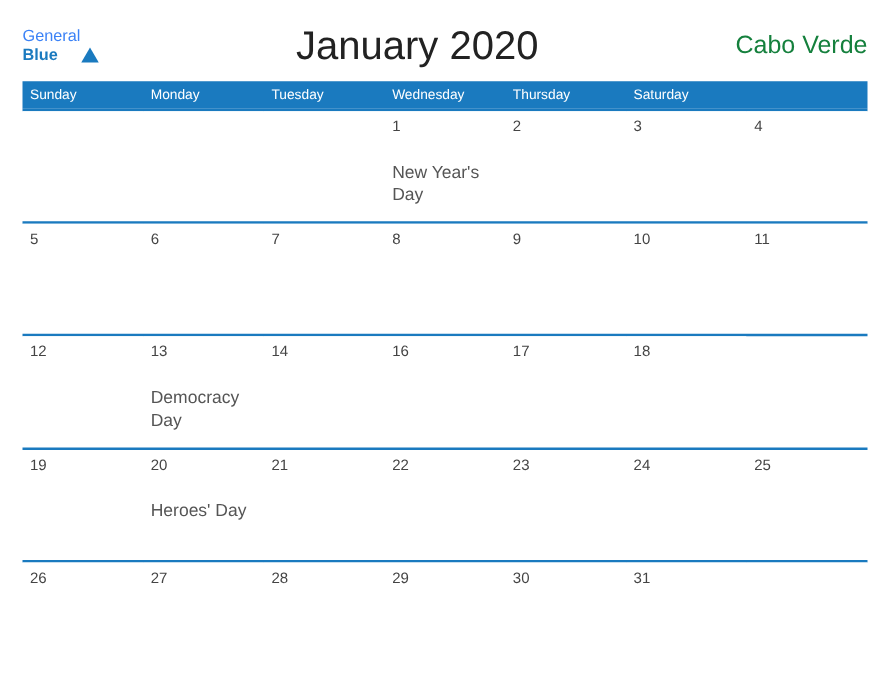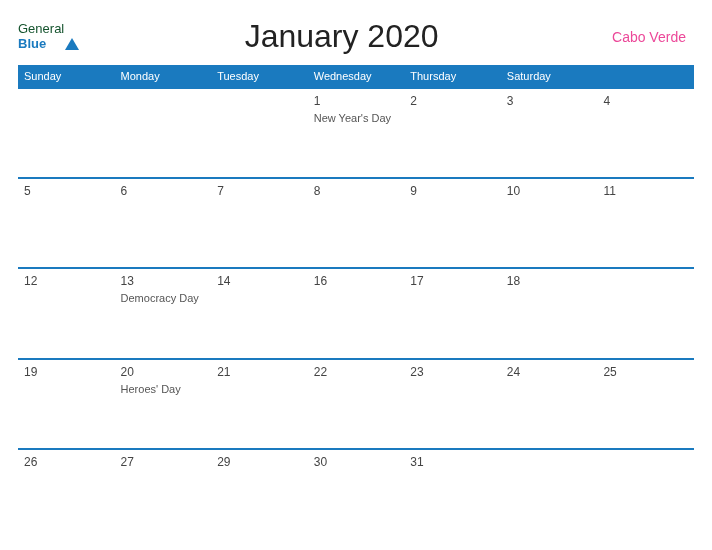--- a/index.html
+++ b/index.html
@@ -25,21 +25,21 @@
       margin-bottom: 10px;
     }
     .logo-area {
       display: flex;
       flex-direction: column;
       align-items: flex-start;
       line-height: 1.1;
     }
     .logo-general {
       font-size: 13px;
-      color: #14532d;
+      color: #3b82f6;
       font-weight: normal;
     }
     .logo-blue {
       font-size: 13px;
       color: #1a7abf;
       font-weight: bold;
       display: flex;
       align-items: center;
       gap: 17px;
     }
@@ -53,23 +53,23 @@
       margin-left: 2px;
     }
     .calendar-title {
       font-size: 32px;
       font-weight: normal;
       color: #222;
       text-align: center;
       flex: 1;
     }
     .country-name {
-      font-size: 14px;
-      color: #ec4899;
-      text-align: center;
+      font-size: 20px;
+      color: #15803d;
+      text-align: left;
       min-width: 90px;
     }
     .calendar-grid {
       flex: 1;
       display: flex;
       flex-direction: column;
     }
     .day-headers {
       display: grid;
       grid-template-columns: repeat(7, 1fr);
@@ -103,23 +103,23 @@
     }
     .day-cell:not(:last-child) {
     }
     .day-number {
       font-size: 12px;
       color: #444;
       font-weight: normal;
       margin-bottom: 2px;
     }
     .day-event {
-      font-size: 11px;
+      font-size: 14px;
       color: #555;
-      margin-top: 1px;
+      margin-top: 18px;
       line-height: 1.3;
     }
     .empty-cell {
       background: #fff;
     }
   </style>
 </head>
 <body>
 
 <div class="calendar-container">
@@ -232,20 +232,23 @@
           </div>
         </div>
         <div class="week-row">
           <div class="day-cell">
             <div class="day-number">26</div>
           </div>
           <div class="day-cell">
             <div class="day-number">27</div>
           </div>
           <div class="day-cell">
+            <div class="day-number">28</div>
+          </div>
+          <div class="day-cell">
             <div class="day-number">29</div>
           </div>
           <div class="day-cell">
             <div class="day-number">30</div>
           </div>
           <div class="day-cell">
             <div class="day-number">31</div>
           </div>
           <div class="day-cell empty-cell"></div>
         </div>

